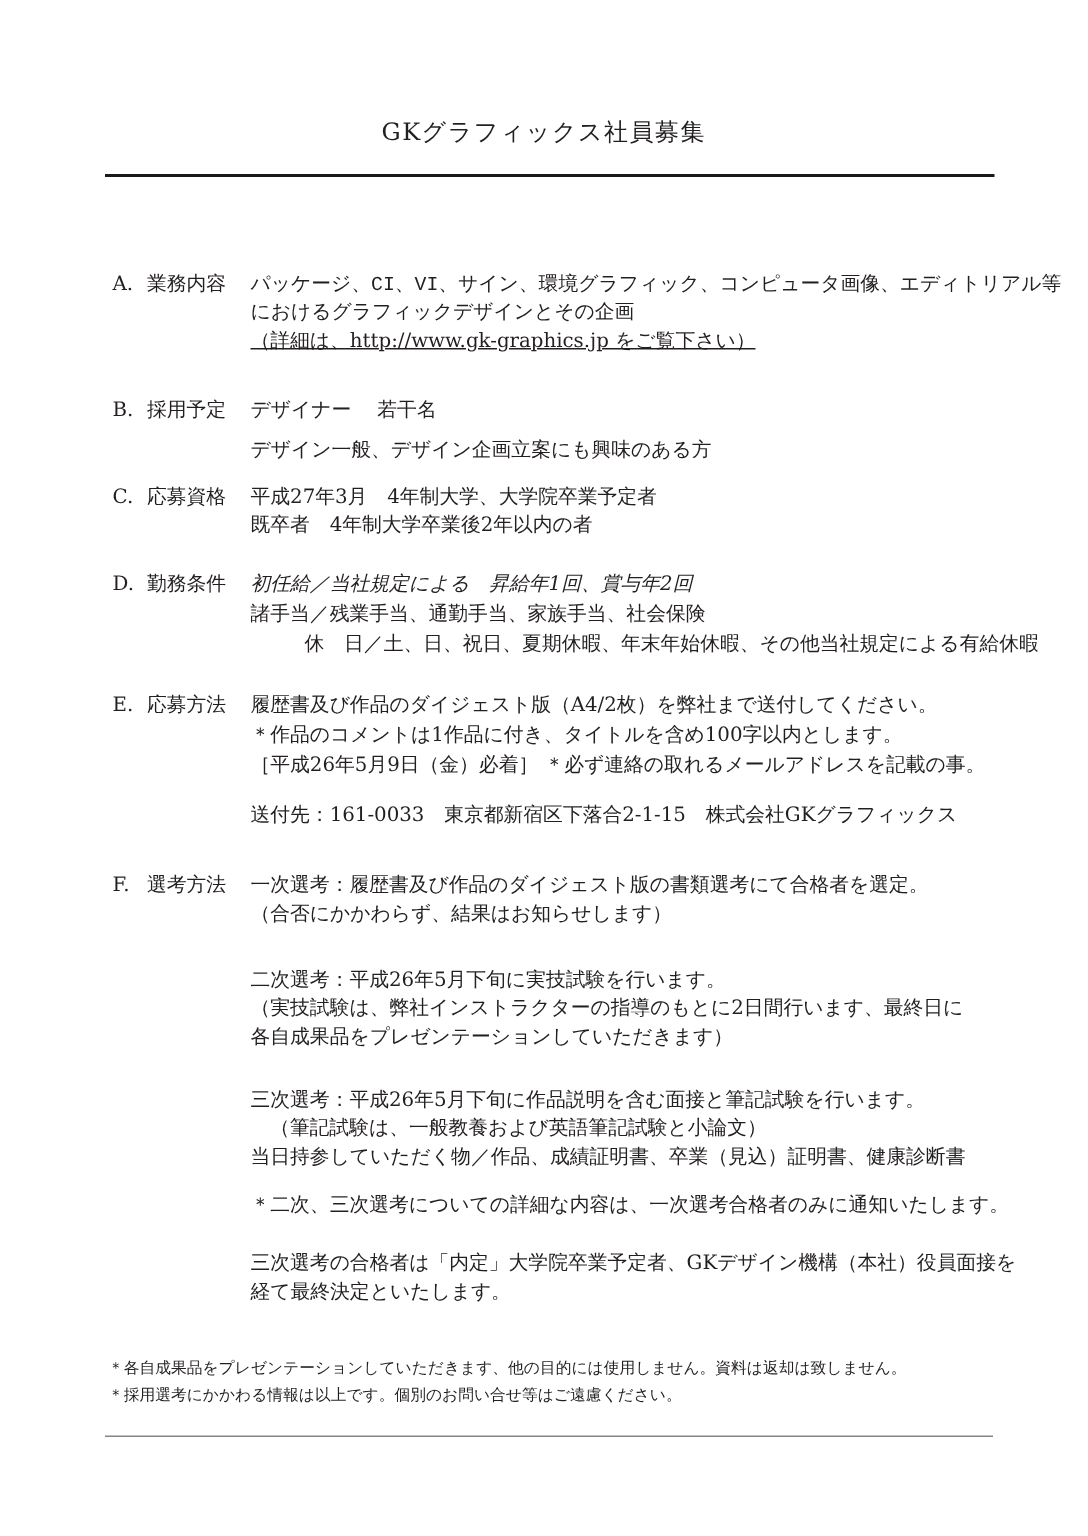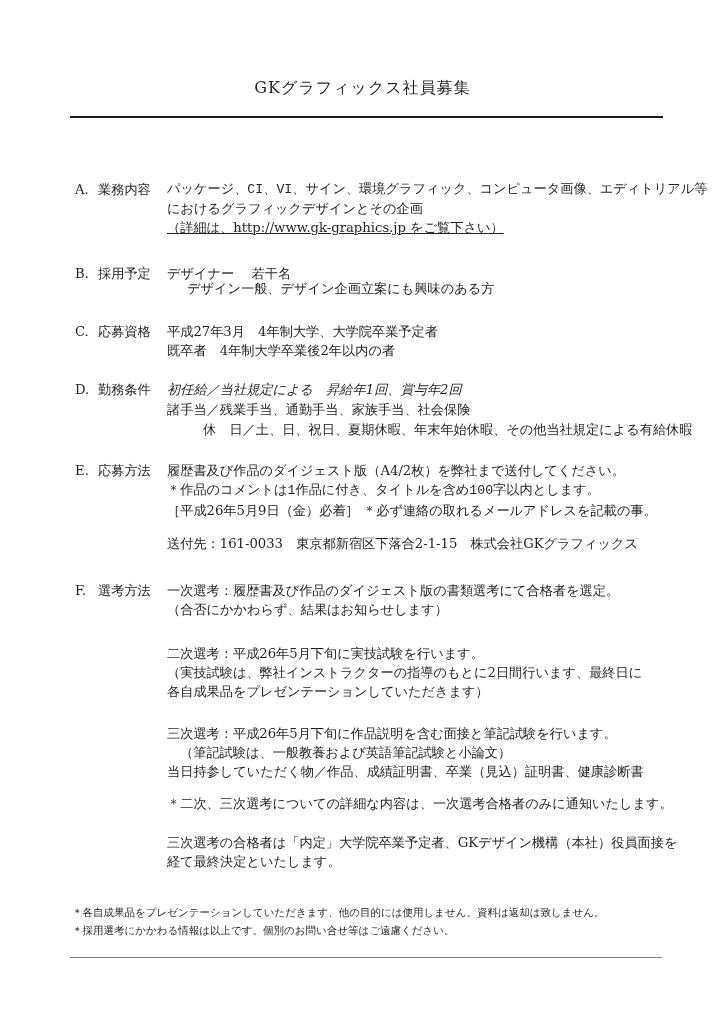--- a/index.html
+++ b/index.html
@@ -39,21 +39,21 @@
   <span class="label-text" style="left:98px; top:181px;">業務内容</span>
   <div class="line" style="left:167px; top:181px;font-family:Liberation Mono, monospace;">パッケージ、CI、VI、サイン、環境グラフィック、コンピュータ画像、エディトリアル等</div>
   <div class="line" style="left:167px; top:200px;">におけるグラフィックデザインとその企画</div>
   <div class="line" style="left:167px; top:219px;text-decoration:underline;">（詳細は、http://www.gk-graphics.jp をご覧下さい）</div>
 </div>
 
 <div>
   <span class="label-letter" style="left:75px; top:265px;">B.</span>
   <span class="label-text" style="left:98px; top:265px;">採用予定</span>
   <div class="line" style="left:167px; top:265px;">デザイナー　 若干名</div>
-  <div class="line" style="left:167px; top:280px;margin-left:20px;">デザイン一般、デザイン企画立案にも興味のある方</div>
+  <div class="line" style="left:167px; top:292px;">デザイン一般、デザイン企画立案にも興味のある方</div>
 </div>
 
 <div>
   <span class="label-letter" style="left:75px; top:323px;">C.</span>
   <span class="label-text" style="left:98px; top:323px;">応募資格</span>
   <div class="line" style="left:167px; top:323px;">平成27年3月　4年制大学、大学院卒業予定者</div>
   <div class="line" style="left:167px; top:342px;">既卒者　4年制大学卒業後2年以内の者</div>
 </div>
 
 <div>
@@ -61,21 +61,21 @@
   <span class="label-text" style="left:98px; top:381px;">勤務条件</span>
   <div class="line" style="left:167px; top:381px;font-style:italic;">初任給／当社規定による　昇給年1回、賞与年2回</div>
   <div class="line" style="left:167px; top:401px;">諸手当／残業手当、通勤手当、家族手当、社会保険</div>
   <div class="line" style="left:167px; top:421px;margin-left:36px;">休　日／土、日、祝日、夏期休暇、年末年始休暇、その他当社規定による有給休暇</div>
 </div>
 
 <div>
   <span class="label-letter" style="left:75px; top:462px;">E.</span>
   <span class="label-text" style="left:98px; top:462px;">応募方法</span>
   <div class="line" style="left:167px; top:462px;">履歴書及び作品のダイジェスト版（A4/2枚）を弊社まで送付してください。</div>
-  <div class="line" style="left:167px; top:482px;font-family:Liberation Mono, monospace;">＊作品のコメントは1作品に付き、タイトルを含め100字以内とします。</div>
+  <div class="line" style="left:167px; top:482px;">＊作品のコメントは1作品に付き、タイトルを含め100字以内とします。</div>
   <div class="line" style="left:167px; top:502px;">［平成26年5月9日（金）必着］ ＊必ず連絡の取れるメールアドレスを記載の事。</div>
   <div class="line" style="left:167px; top:535px;">送付先：161-0033　東京都新宿区下落合2-1-15　株式会社GKグラフィックス</div>
 </div>
 
 <div>
   <span class="label-letter" style="left:75px; top:582px;">F.</span>
   <span class="label-text" style="left:98px; top:582px;">選考方法</span>
   <div class="line" style="left:167px; top:582px;">一次選考：履歴書及び作品のダイジェスト版の書類選考にて合格者を選定。</div>
   <div class="line" style="left:167px; top:601px;">（合否にかかわらず、結果はお知らせします）</div>
 

